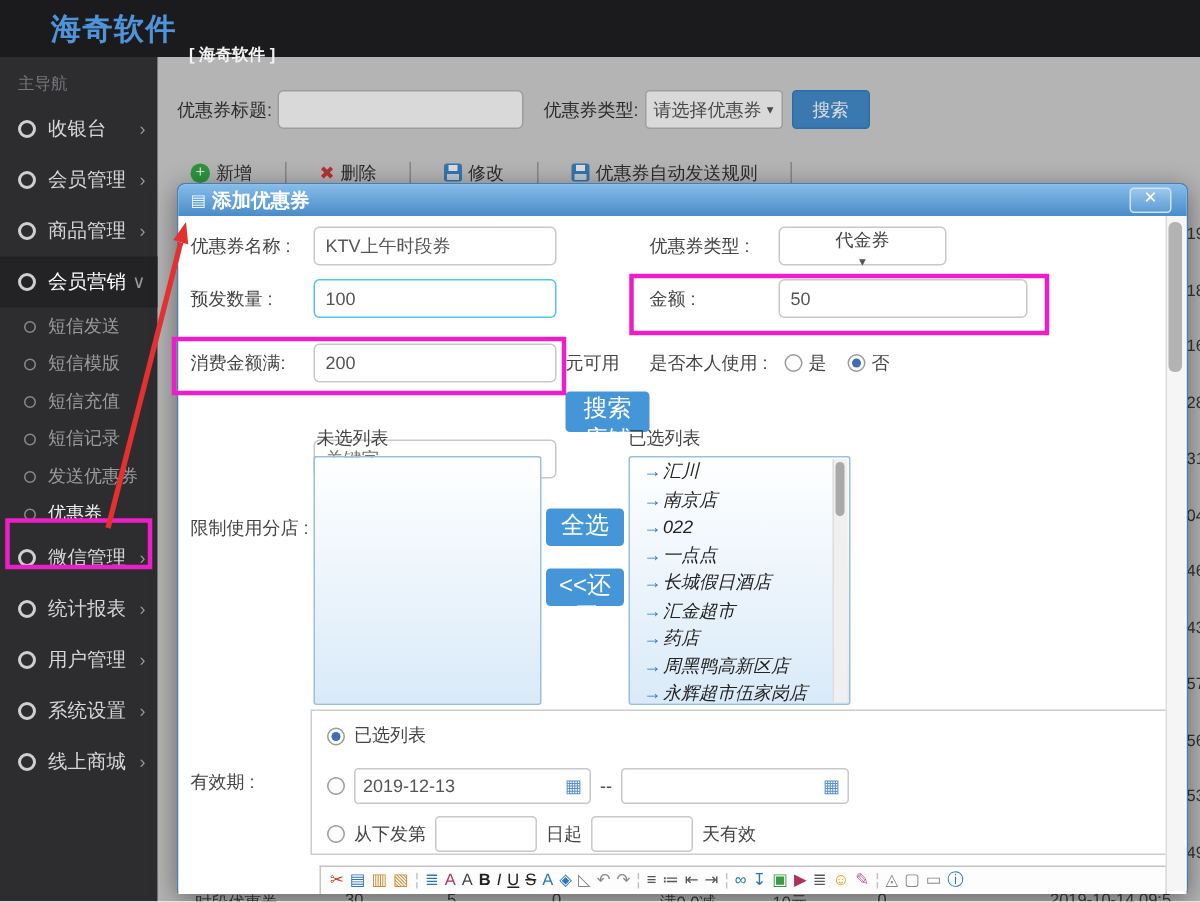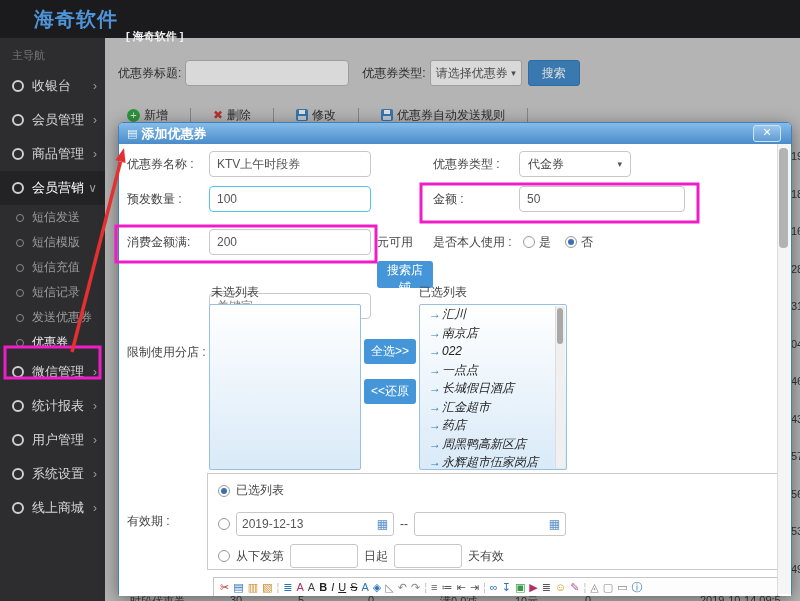--- a/index.html
+++ b/index.html
@@ -61,29 +61,29 @@
   .mh-close{margin-left:auto;margin-right:10px;width:26px;height:15px;background:linear-gradient(#9cc7ec,#5e9cd6);
             border:1px solid #cfe3f5;border-radius:3px;color:#fff;font-size:11px;font-weight:bold;
             line-height:13px;text-align:center;cursor:pointer;}
   .modal-body{position:relative;height:452px;background:#fff;overflow:hidden;}
   .m-label{position:absolute;font-size:12px;color:#444;line-height:26px;white-space:nowrap;}
   .m-input{position:absolute;height:24px;border:1px solid #c8c8c8;border-radius:4px;font-size:12px;
            padding:0 7px;color:#555;box-sizing:border-box;height:26px;}
   .m-input.focused{border-color:#52c4ea;}
   .sel-box{position:absolute;height:26px;border:1px solid #c8c8c8;border-radius:4px;background:#fff;
            display:flex;align-items:center;justify-content:space-between;font-size:12px;color:#444;
-           padding:0 8px;box-sizing:border-box;cursor:pointer;}
+           padding:0 8px;box-sizing:border-box;cursor:pointer;flex-direction:column;}
   .caret{font-size:9px;color:#555;}
   .suffix{position:absolute;font-size:12px;color:#444;line-height:26px;}
   .radio-group{position:absolute;display:flex;align-items:center;gap:14px;height:26px;font-size:12px;color:#444;}
   .radio-opt{display:flex;align-items:center;gap:4px;cursor:pointer;}
   .radio{width:12px;height:12px;border:1px solid #9a9a9a;border-radius:50%;position:relative;
          background:#fdfdfd;display:inline-block;box-sizing:border-box;}
   .radio.sel::after{content:"";position:absolute;left:2px;top:2px;width:6px;height:6px;border-radius:50%;background:#3f6fae;}
-  .m-btn{position:absolute;background:#4596d8;color:#fff;border:none;border-radius:3px;font-size:12px;cursor:pointer;}
+  .m-btn{position:absolute;background:#4596d8;color:#fff;border:none;border-radius:3px;font-size:16px;cursor:pointer;}
   .listbox{position:absolute;border:1px solid #9bbfde;border-radius:2px;
            background:linear-gradient(#ffffff,#d9eaf8);overflow:hidden;}
   .store-item{font-size:12px;color:#222;line-height:18.5px;padding-left:9px;white-space:nowrap;font-style:italic;}
   .store-item .arr{color:#2d78c0;margin-right:1px;}
   .lb-scroll{position:absolute;right:1px;top:1px;bottom:1px;width:9px;background:#f0f0f0;border-left:1px solid #ddd;}
   .lb-thumb{position:absolute;left:1px;top:2px;width:6px;height:36px;background:#a9a9a9;border-radius:3px;}
   .validity-box{position:absolute;left:88px;top:329px;width:572px;height:97px;border:1px solid #ccc;
                 background:#fff;box-sizing:border-box;}
   .v-row{position:absolute;left:10px;display:flex;align-items:center;gap:6px;font-size:12px;color:#444;}
   .date-box{width:158px;height:24px;border:1px solid #c8c8c8;border-radius:3px;display:flex;align-items:center;

